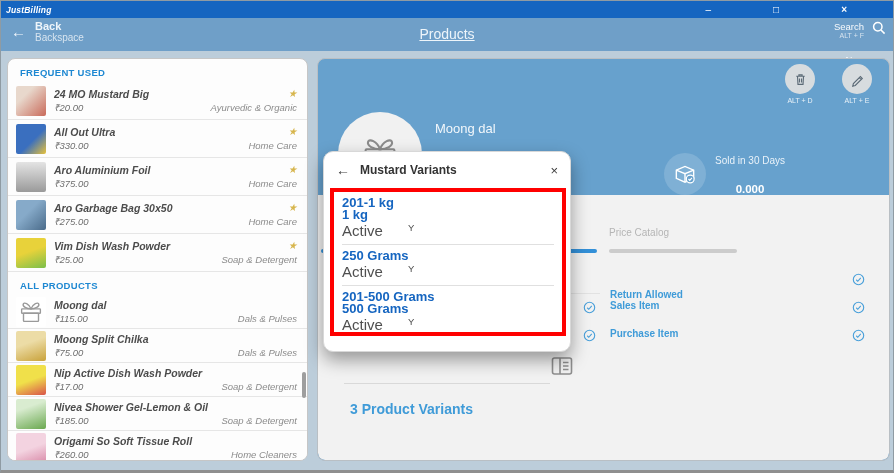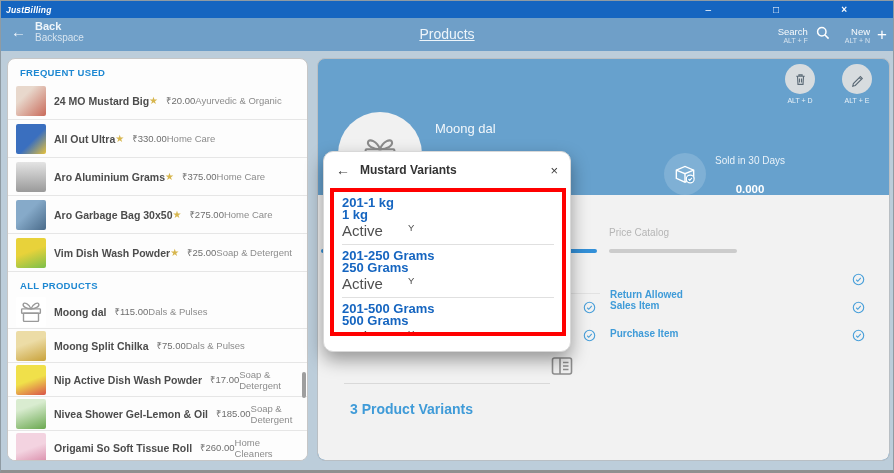--- a/index.html
+++ b/index.html
@@ -16,21 +16,21 @@
   .winctl span { color:#fff; font-size:10px; line-height:10px; cursor:default; }
 
   
   .appbar { position:relative; height:33px; background:#6f9fc8; color:#fff; }
   .backbtn { position:absolute; left:10px; top:2px; display:flex; align-items:center; gap:9px; }
   .backarrow { font-size:15px; color:#f2f7fb; }
   .backlbls .b1 { font-size:11px; font-weight:bold; color:#eef5fa; }
   .backlbls .b2 { font-size:10px; color:rgba(255,255,255,.72); }
   .apptitle { position:absolute; left:0; right:0; top:8px; text-align:center;
               font-size:14px; color:#eef5fa;text-decoration:underline; }
-  .hactions { position:absolute; right:6px; top:2px; height:29px; display:flex; gap:14px; align-items:center; }
+  .hactions { position:absolute; right:6px; top:2px; height:29px; display:flex; gap:14px; align-items:center;flex-direction:column; }
   .hact { display:flex; align-items:center; gap:7px; }
   .hlbls { text-align:right; }
   .hlbls .h1 { font-size:9.5px; color:rgba(255,255,255,.95); }
   .hlbls .h2 { font-size:7px; color:rgba(255,255,255,.72); }
   .plus { font-size:17px; font-weight:300; color:#fff; line-height:16px; }
 
   
   .sidebar { position:absolute; left:6px; top:57px; width:301px; height:403px;
              background:#fdfdfd; border:1px solid #c6c6c6; border-radius:8px; overflow:hidden; }
   .maincard { position:absolute; left:316px; top:57px; width:573px; height:403px;
@@ -49,21 +49,21 @@
   .thumb[data-thumb="gift"] svg { display:block; }
   .thumb[data-thumb="mustard"] { background:linear-gradient(135deg,#e8d8cc 30%,#c96a5a); }
   .thumb[data-thumb="allout"]  { background:linear-gradient(135deg,#3a6fbf 55%,#e8c23a); }
   .thumb[data-thumb="foil"]    { background:linear-gradient(180deg,#e4e4e4,#9a9a9a); }
   .thumb[data-thumb="bag"]     { background:linear-gradient(135deg,#86aac9 40%,#4a6b8a); }
   .thumb[data-thumb="vim"]     { background:linear-gradient(160deg,#e8d23a 45%,#7bbf4a); }
   .thumb[data-thumb="chilka"]  { background:linear-gradient(160deg,#ecdca6 40%,#c9a23a); }
   .thumb[data-thumb="nip"]     { background:linear-gradient(160deg,#f0e04a 50%,#d9534a); }
   .thumb[data-thumb="nivea"]   { background:linear-gradient(160deg,#d9ecd0 30%,#6aa84f); }
   .thumb[data-thumb="origami"] { background:linear-gradient(160deg,#f3d3e0 50%,#d98aa8); }
-  .pmain { flex:1; display:flex; flex-direction:row; gap:8px; min-width:0; }
+  .pmain { flex:1; display:flex; flex-direction:column; gap:1px; min-width:0;font-style:italic; }
   .l1,.l2 { display:flex; justify-content:space-between; align-items:center; }
   .pname { font-size:10.5px; font-weight:bold; color:#4c4c4c; white-space:nowrap; }
   .star { color:#d7b64e; font-size:10px; }
   .pprice { font-size:9.5px; color:#6e6e6e; }
   .pcat { font-size:9.5px; color:#8c8c8c; }
   .sb-thumbtrack { position:absolute; right:1px; top:313px; width:4px; height:26px;
                    background:#9e9e9e; border-radius:2px; }
 
   
   .avatar { position:absolute; left:20px; top:53px; width:84px; height:84px; border-radius:50%;
@@ -236,21 +236,21 @@
               <span class="pprice">₹330.00</span>
               <span class="pcat">Home Care</span>
             </div>
         </div>
       </div>
 
       <div class="prow">
         <div class="thumb" data-thumb="foil"></div>
         <div class="pmain">
           <div class="l1">
-              <span class="pname">Aro Aluminium Grams</span>
+              <span class="pname">Aro Aluminium Foil</span>
               <span class="star">★</span>
             </div>
           <div class="l2">
               <span class="pprice">₹375.00</span>
               <span class="pcat">Home Care</span>
             </div>
         </div>
       </div>
 
       <div class="prow">
@@ -437,21 +437,20 @@
         <div class="vcode">201-1 kg</div>
         <div class="vcode">1 kg</div>
         <div class="vstat">
           <span class="va">Active</span>
           <span class="vy">Y</span>
         </div>
       </div>
       <div class="vsep"></div>
 
       <div class="ventry">
-        <div class="vcode">201-250 Grams</div>
         <div class="vcode">250 Grams</div>
         <div class="vstat">
           <span class="va">Active</span>
           <span class="vy">Y</span>
         </div>
       </div>
       <div class="vsep"></div>
 
       <div class="ventry">
         <div class="vcode">201-500 Grams</div>

